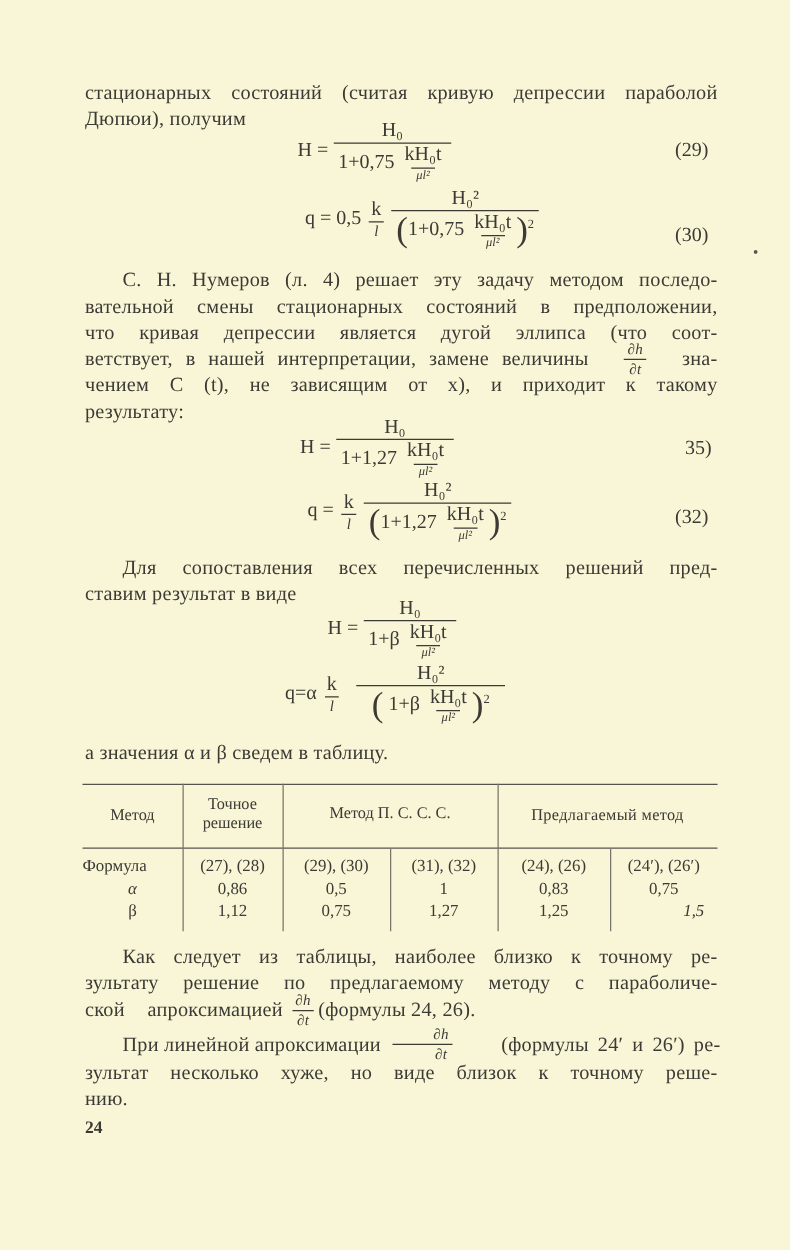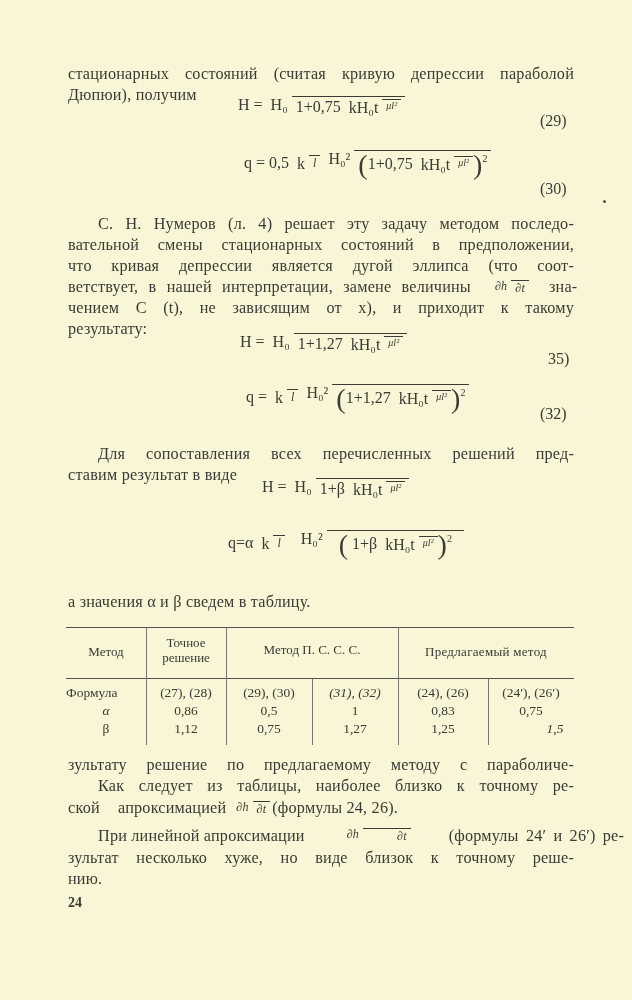--- a/index.html
+++ b/index.html
@@ -17,21 +17,21 @@
     text-align:justify; text-align-last:left;
     letter-spacing:0.2px;
   }
   .line { display:block; white-space:nowrap; }
   .just { text-align:justify; text-align-last:justify; white-space:normal; display:block; }
   .indent { text-indent:30px; }
 
   
   .eq { position:absolute; font-size:16px; white-space:nowrap; }
   .eqnum { position:absolute; font-size:16px; }
-  .frac { display:inline-flex; flex-direction:row; align-items:flex-start; vertical-align:middle; }
+  .frac { display:inline-flex; flex-direction:column; align-items:center; vertical-align:middle; }
   .frac .num { padding:0 4px; font-size:inherit; line-height:1.15; }
   .frac .den { border-top:1px solid #3b3a34; padding:0 4px; line-height:1.2; }
   .small { font-size:12px; }
   .tiny  { font-size:10px; }
   .paren { font-size:28px; vertical-align:middle; font-weight:lighter; line-height:1; }
   .sup { font-size:10px; vertical-align:super; }
   .ital { font-style:italic; }
 
   
   .tbl { position:absolute; left:66px; top:627px; width:508px; font-size:13.5px; }
@@ -193,42 +193,42 @@
     <div class="cell hdr" style="left:80px; width:80px; top:8px;">
       <div>Точное</div>
       <div>решение</div>
     </div>
     <div class="cell hdr" style="left:160px; width:172px; top:15px;">Метод П. С. С. С.</div>
     <div class="cell hdr" style="left:332px; width:176px; top:17px; letter-spacing:0.3px;">Предлагаемый метод</div>
 
     <div class="cell" style="left:0; width:80px; top:58px; text-align:left;">Формула</div>
     <div class="cell" style="left:80px; width:80px; top:58px;">(27), (28)</div>
     <div class="cell" style="left:160px; width:86px; top:58px;">(29), (30)</div>
-    <div class="cell" style="left:246px; width:86px; top:58px;font-style:italic;">(31), (32)</div>
+    <div class="cell" style="left:246px; width:86px; top:58px;">(31), (32)</div>
     <div class="cell" style="left:332px; width:90px; top:58px;">(24), (26)</div>
     <div class="cell" style="left:422px; width:86px; top:58px;">(24′), (26′)</div>
 
     <div class="cell ital" style="left:0; width:80px; top:76px;">α</div>
     <div class="cell" style="left:80px; width:80px; top:76px;">0,86</div>
     <div class="cell" style="left:160px; width:86px; top:76px;">0,5</div>
     <div class="cell" style="left:246px; width:86px; top:76px;">1</div>
     <div class="cell" style="left:332px; width:90px; top:76px;">0,83</div>
     <div class="cell" style="left:422px; width:86px; top:76px;">0,75</div>
 
     <div class="cell" style="left:0; width:80px; top:94px;">β</div>
     <div class="cell" style="left:80px; width:80px; top:94px;">1,12</div>
     <div class="cell" style="left:160px; width:86px; top:94px;">0,75</div>
     <div class="cell" style="left:246px; width:86px; top:94px;">1,27</div>
     <div class="cell" style="left:332px; width:90px; top:94px;">1,25</div>
     <div class="cell" style="left:446px; width:86px; top:94px;font-style:italic;">1,5</div>
   </div>
 
   <div class="p" style="top:755px;">
+    <span class="line just indent">Как следует из таблицы, наиболее близко к точному ре-</span>
     <span class="line just">зультату решение по предлагаемому методу с параболиче-</span>
-    <span class="line just indent">Как следует из таблицы, наиболее близко к точному ре-</span>
     <span class="line" style="display:flex; align-items:center; height:24px; white-space:nowrap;">
       <span style="word-spacing:14px;">ской апроксимацией</span>
       <span class="frac" style="font-size:12px; margin:0 2px 0 6px;">
         <span class="num ital">∂h</span>
         <span class="den ital">∂t</span>
       </span>
       <span>(формулы 24, 26).</span>
     </span>
   </div>
 

